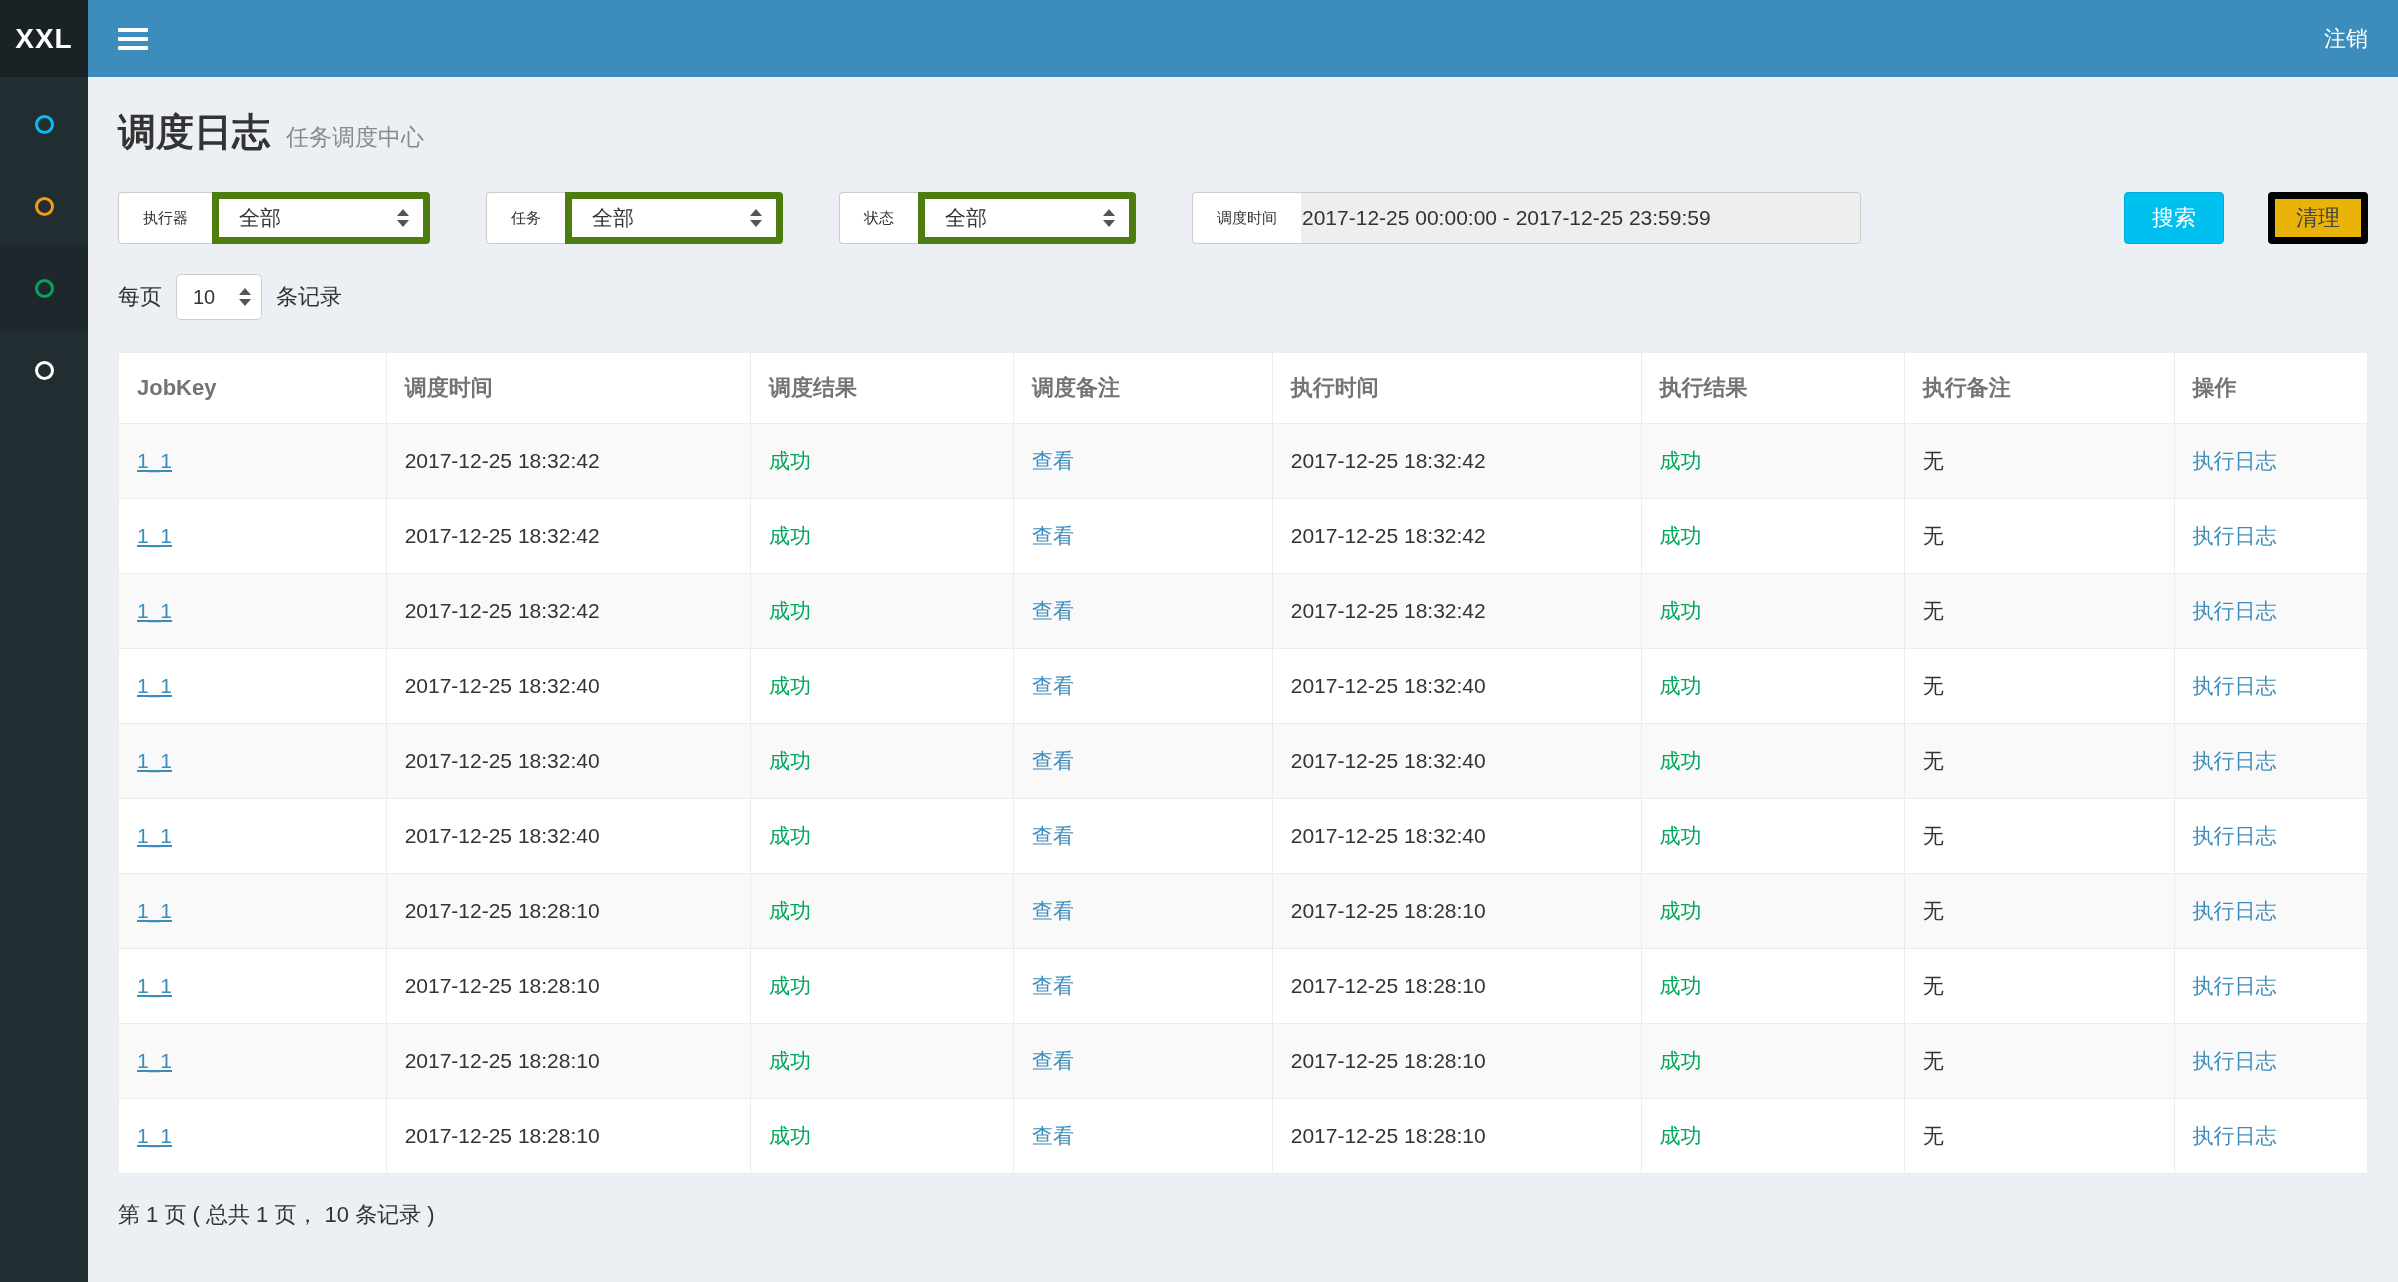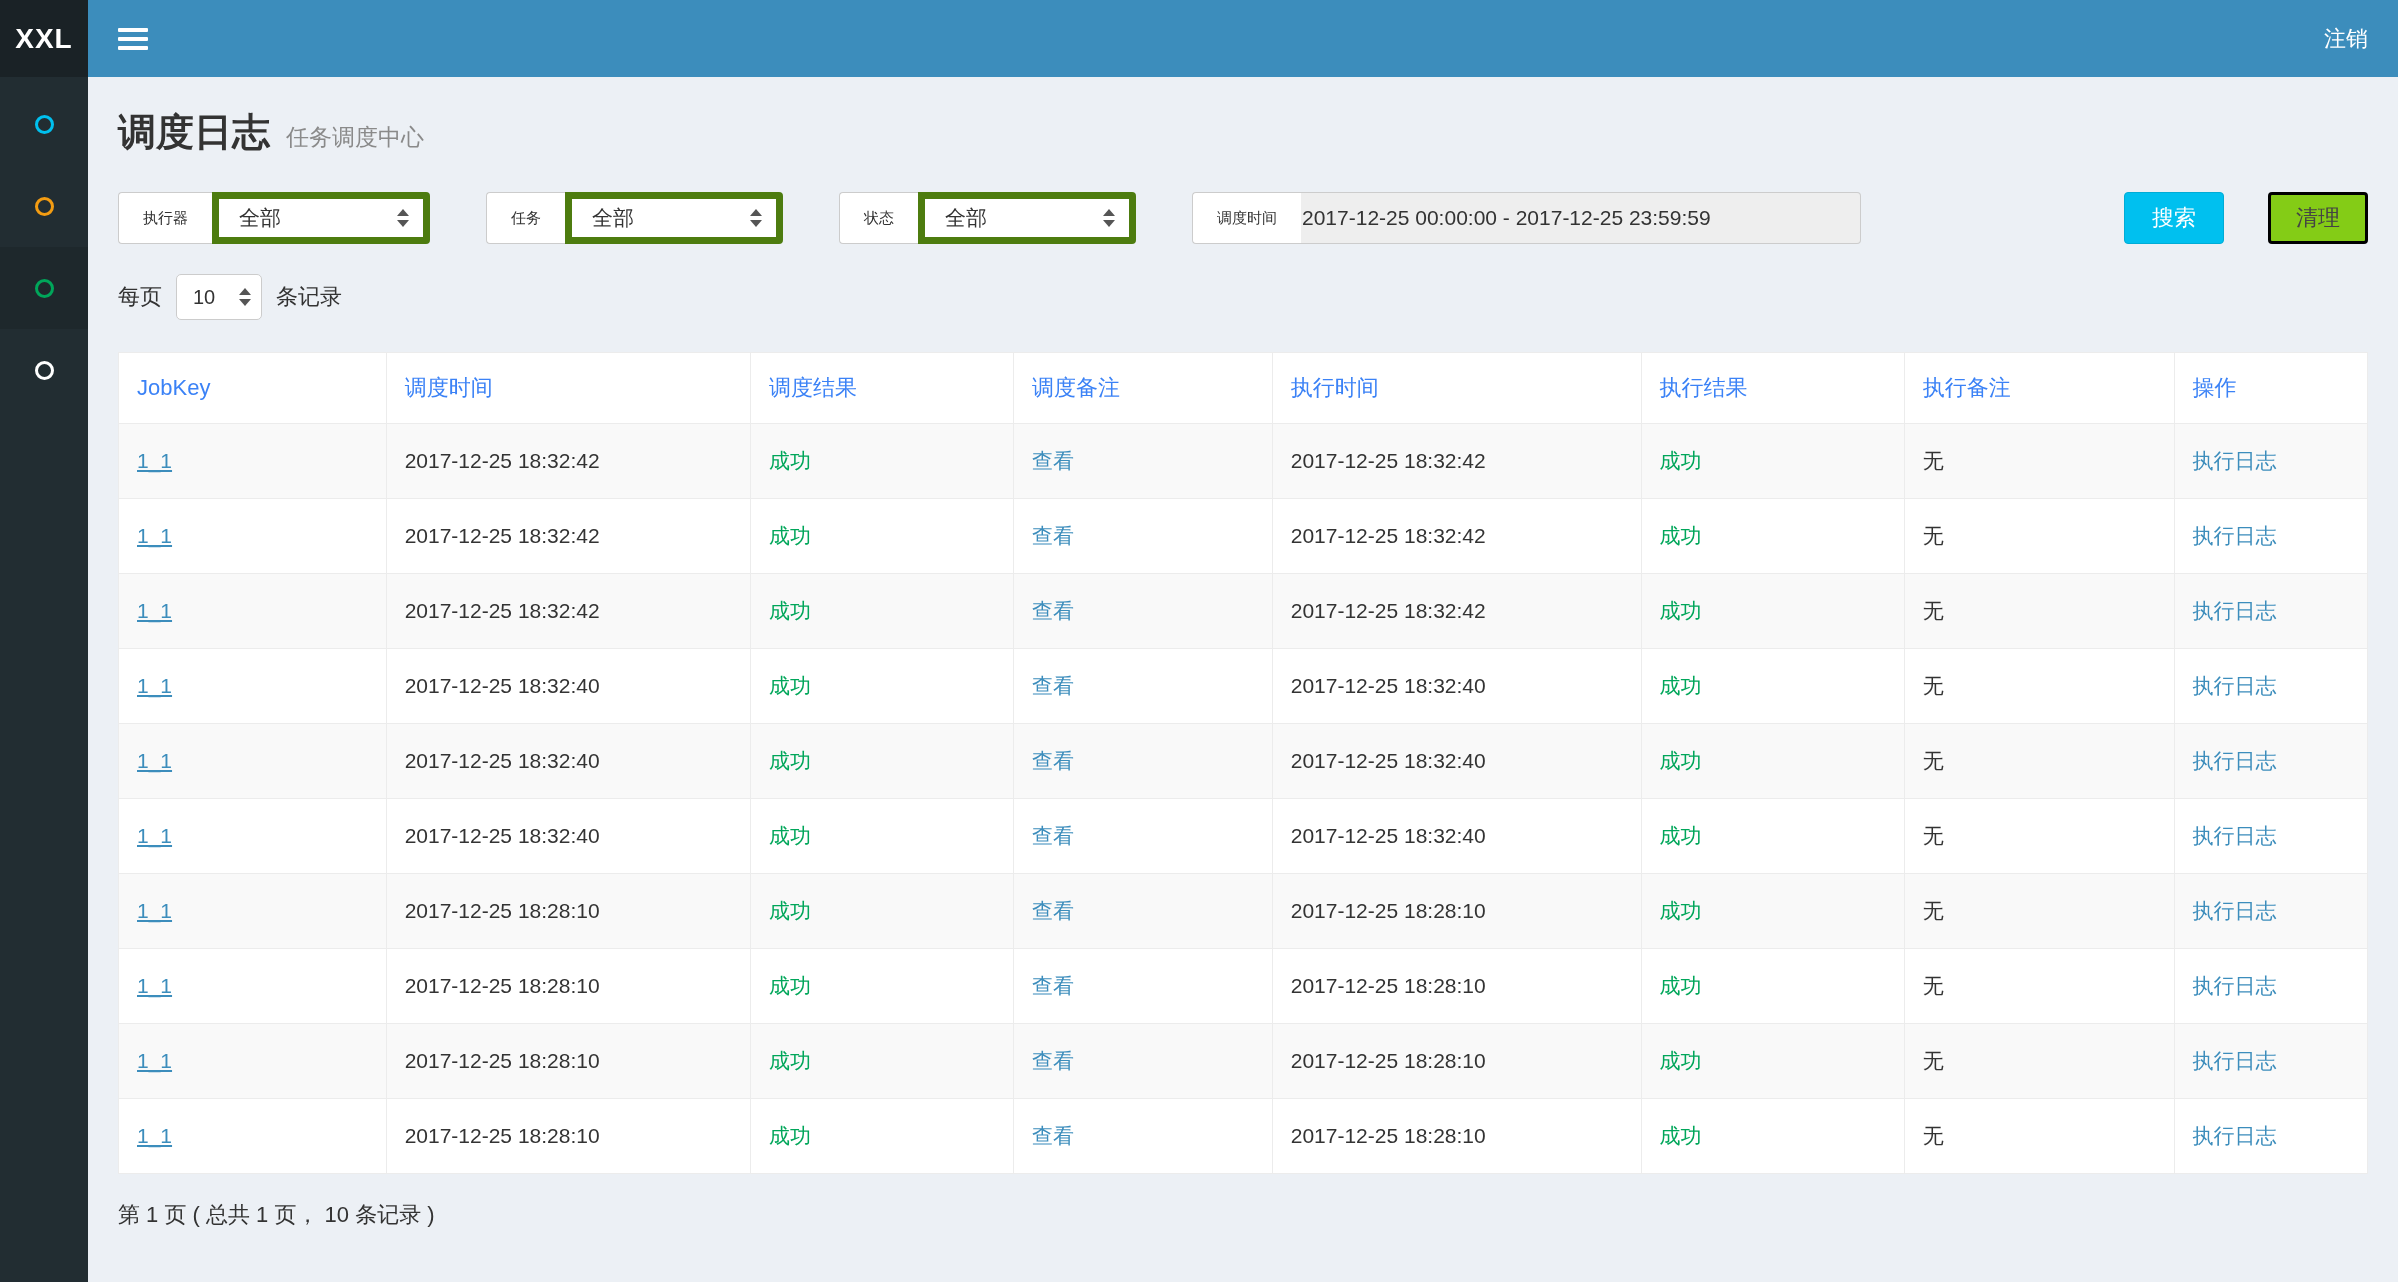--- a/index.html
+++ b/index.html
@@ -53,34 +53,34 @@
   .sel-arrows .up { width: 0; height: 0; border-left: 6px solid transparent; border-right: 6px solid transparent; border-bottom: 7px solid #555; }
   .sel-arrows .down { width: 0; height: 0; border-left: 6px solid transparent; border-right: 6px solid transparent; border-top: 7px solid #555; }
   .time-input {
     background: #eee; border: 1px solid #ccc; border-left: none; border-radius: 0 4px 4px 0;
     width: 560px; padding: 0 1px; font-size: 21px; color: #333;
     font-family: inherit; outline: none;
   }
   .btns { margin-left: auto; display: flex; gap: 44px; }
   .btn { width: 100px; height: 52px; border-radius: 4px; font-size: 22px; cursor: pointer; font-family: inherit; }
   .btn-search { background: #00c0ef; border: 1px solid #00acd6; color: #fff; }
-  .btn-clear { background: #84cc16; border: 3px solid #000000; color: #444; }
+  .btn-clear { background: #eab308; border: 7px solid #000000; color: #444; }
 
   
   .length-row { margin-top: 30px; display: flex; align-items: center; gap: 14px; font-size: 22px; }
   .length-select {
     height: 46px; width: 86px; background: #fff; border: 1px solid #ccc; border-radius: 5px;
     display: flex; align-items: center; justify-content: space-between;
     padding: 0 10px 0 16px; cursor: pointer; font-size: 20px;
   }
 
   
   table { width: 100%; border-collapse: collapse; background: #fff; margin-top: 32px; table-layout: fixed; }
   th, td { border: 1px solid #ececec; text-align: left; padding: 0 18px; white-space: nowrap; overflow: hidden; }
-  th { height: 71px; font-weight: 400; font-size: 22px; color: #3b82f6; cursor: pointer; }
+  th { height: 71px; font-weight: 700; font-size: 22px; color: #737373; cursor: pointer; }
   td { height: 75px; font-size: 21px; }
   tbody tr:nth-child(odd) { background: #f9f9f9; }
   th:nth-child(1) { width: 11.9%; }
   th:nth-child(2) { width: 16.2%; }
   th:nth-child(3) { width: 11.7%; }
   th:nth-child(4) { width: 11.5%; }
   th:nth-child(5) { width: 16.4%; }
   th:nth-child(6) { width: 11.7%; }
   th:nth-child(7) { width: 12.0%; }
   th:nth-child(8) { width: 8.6%; }

